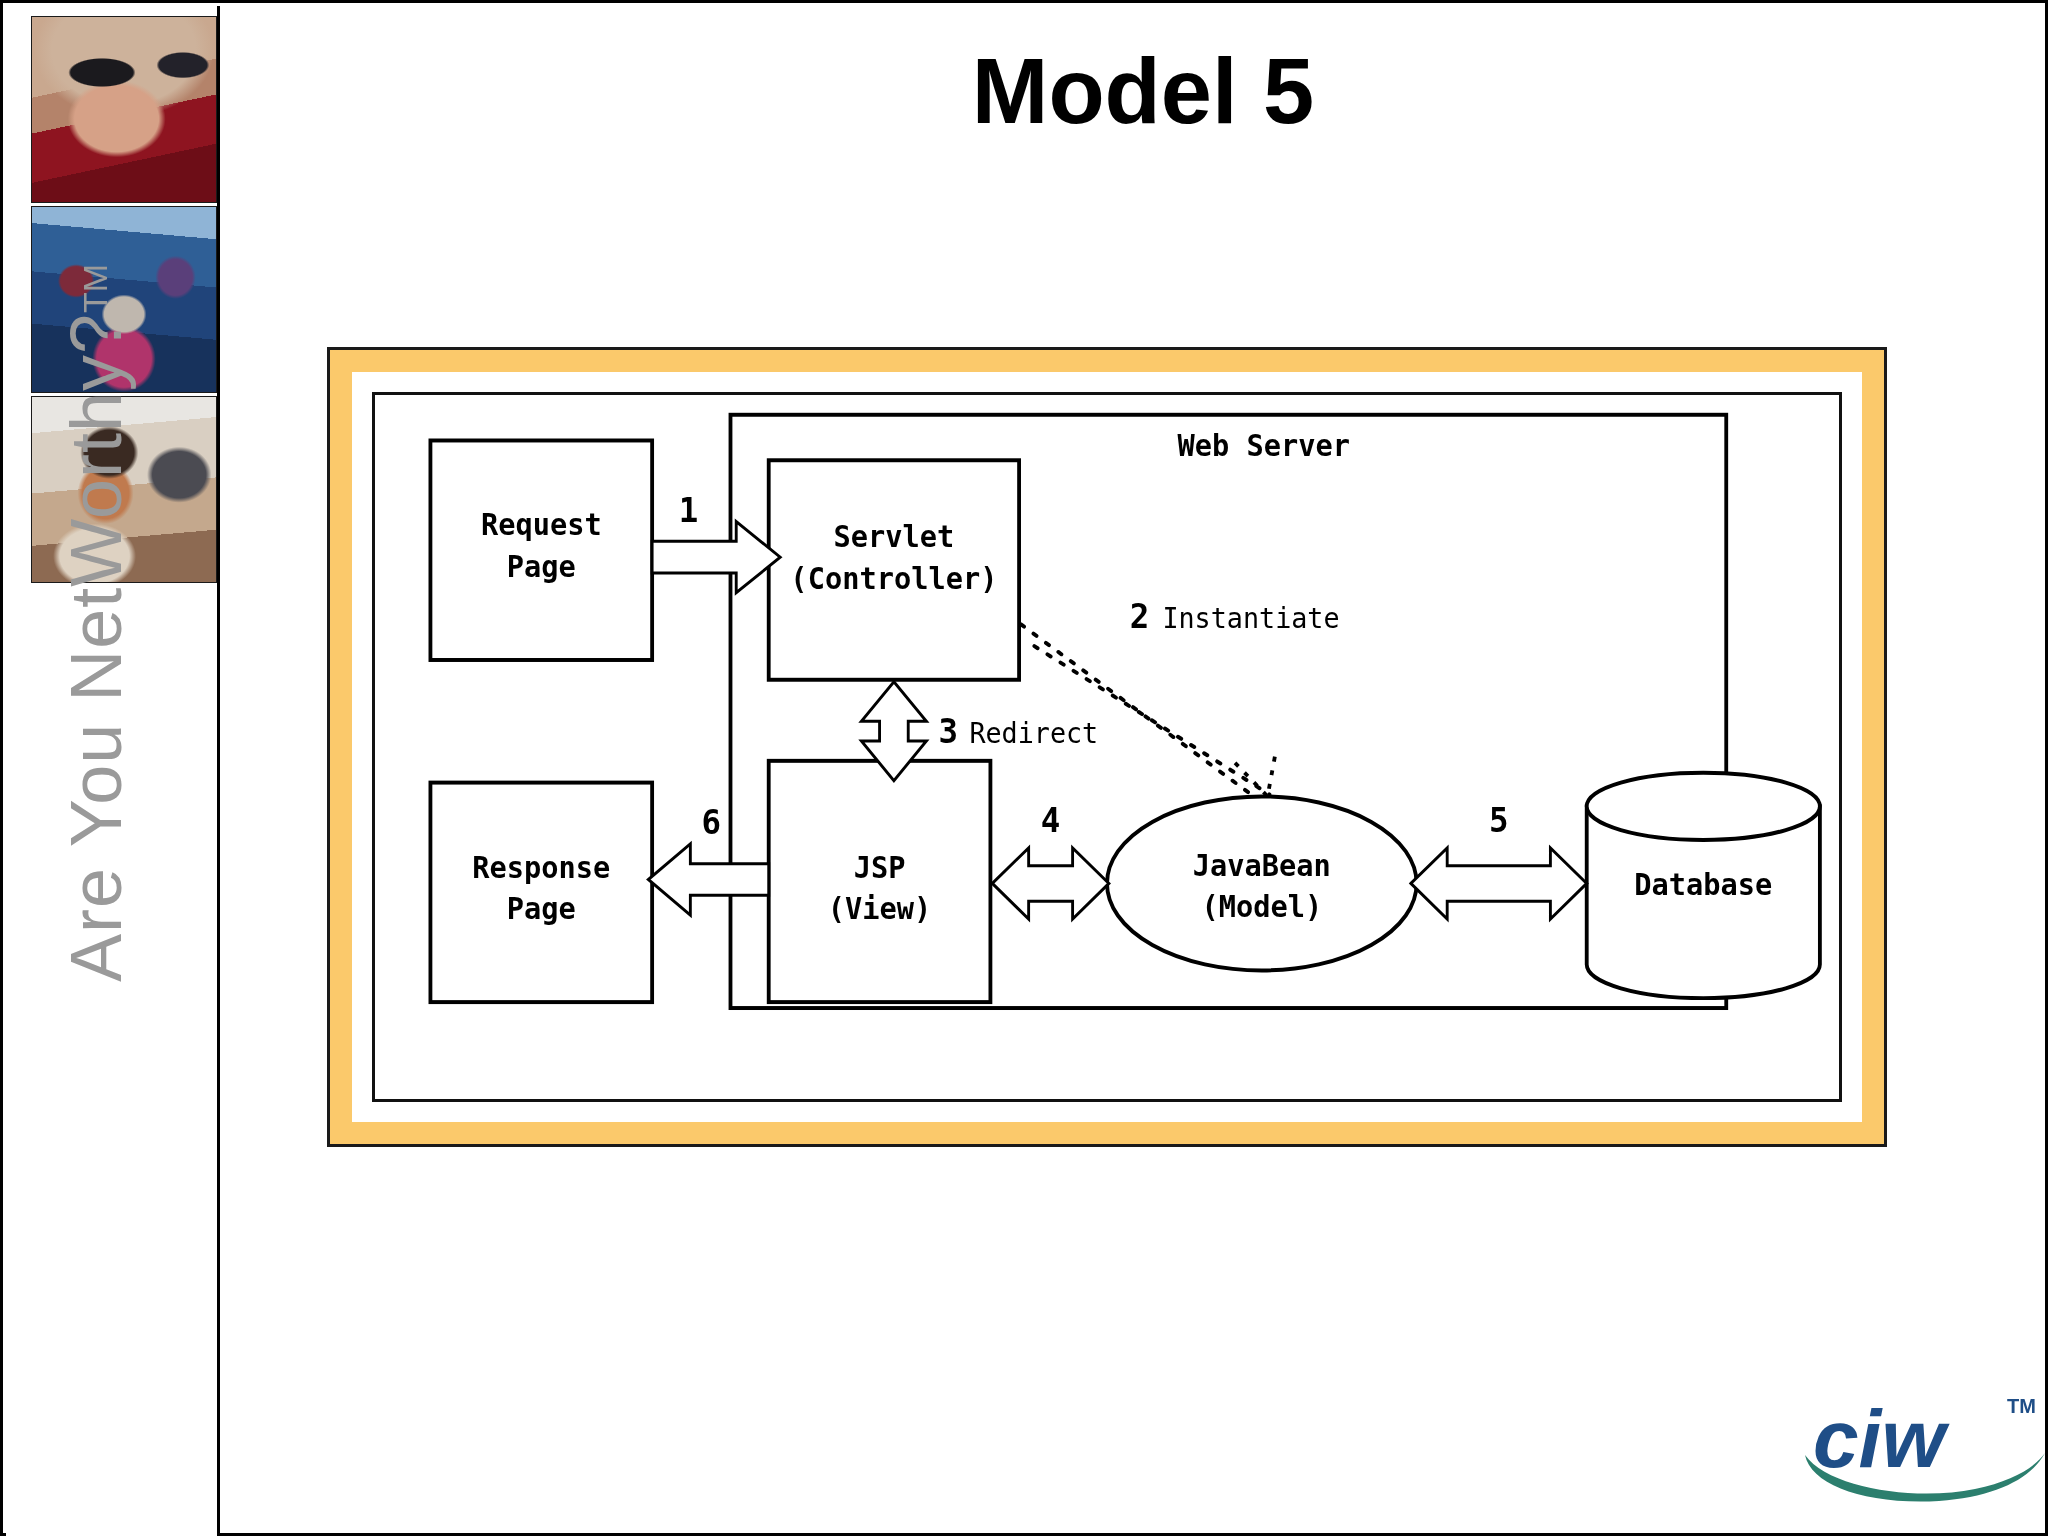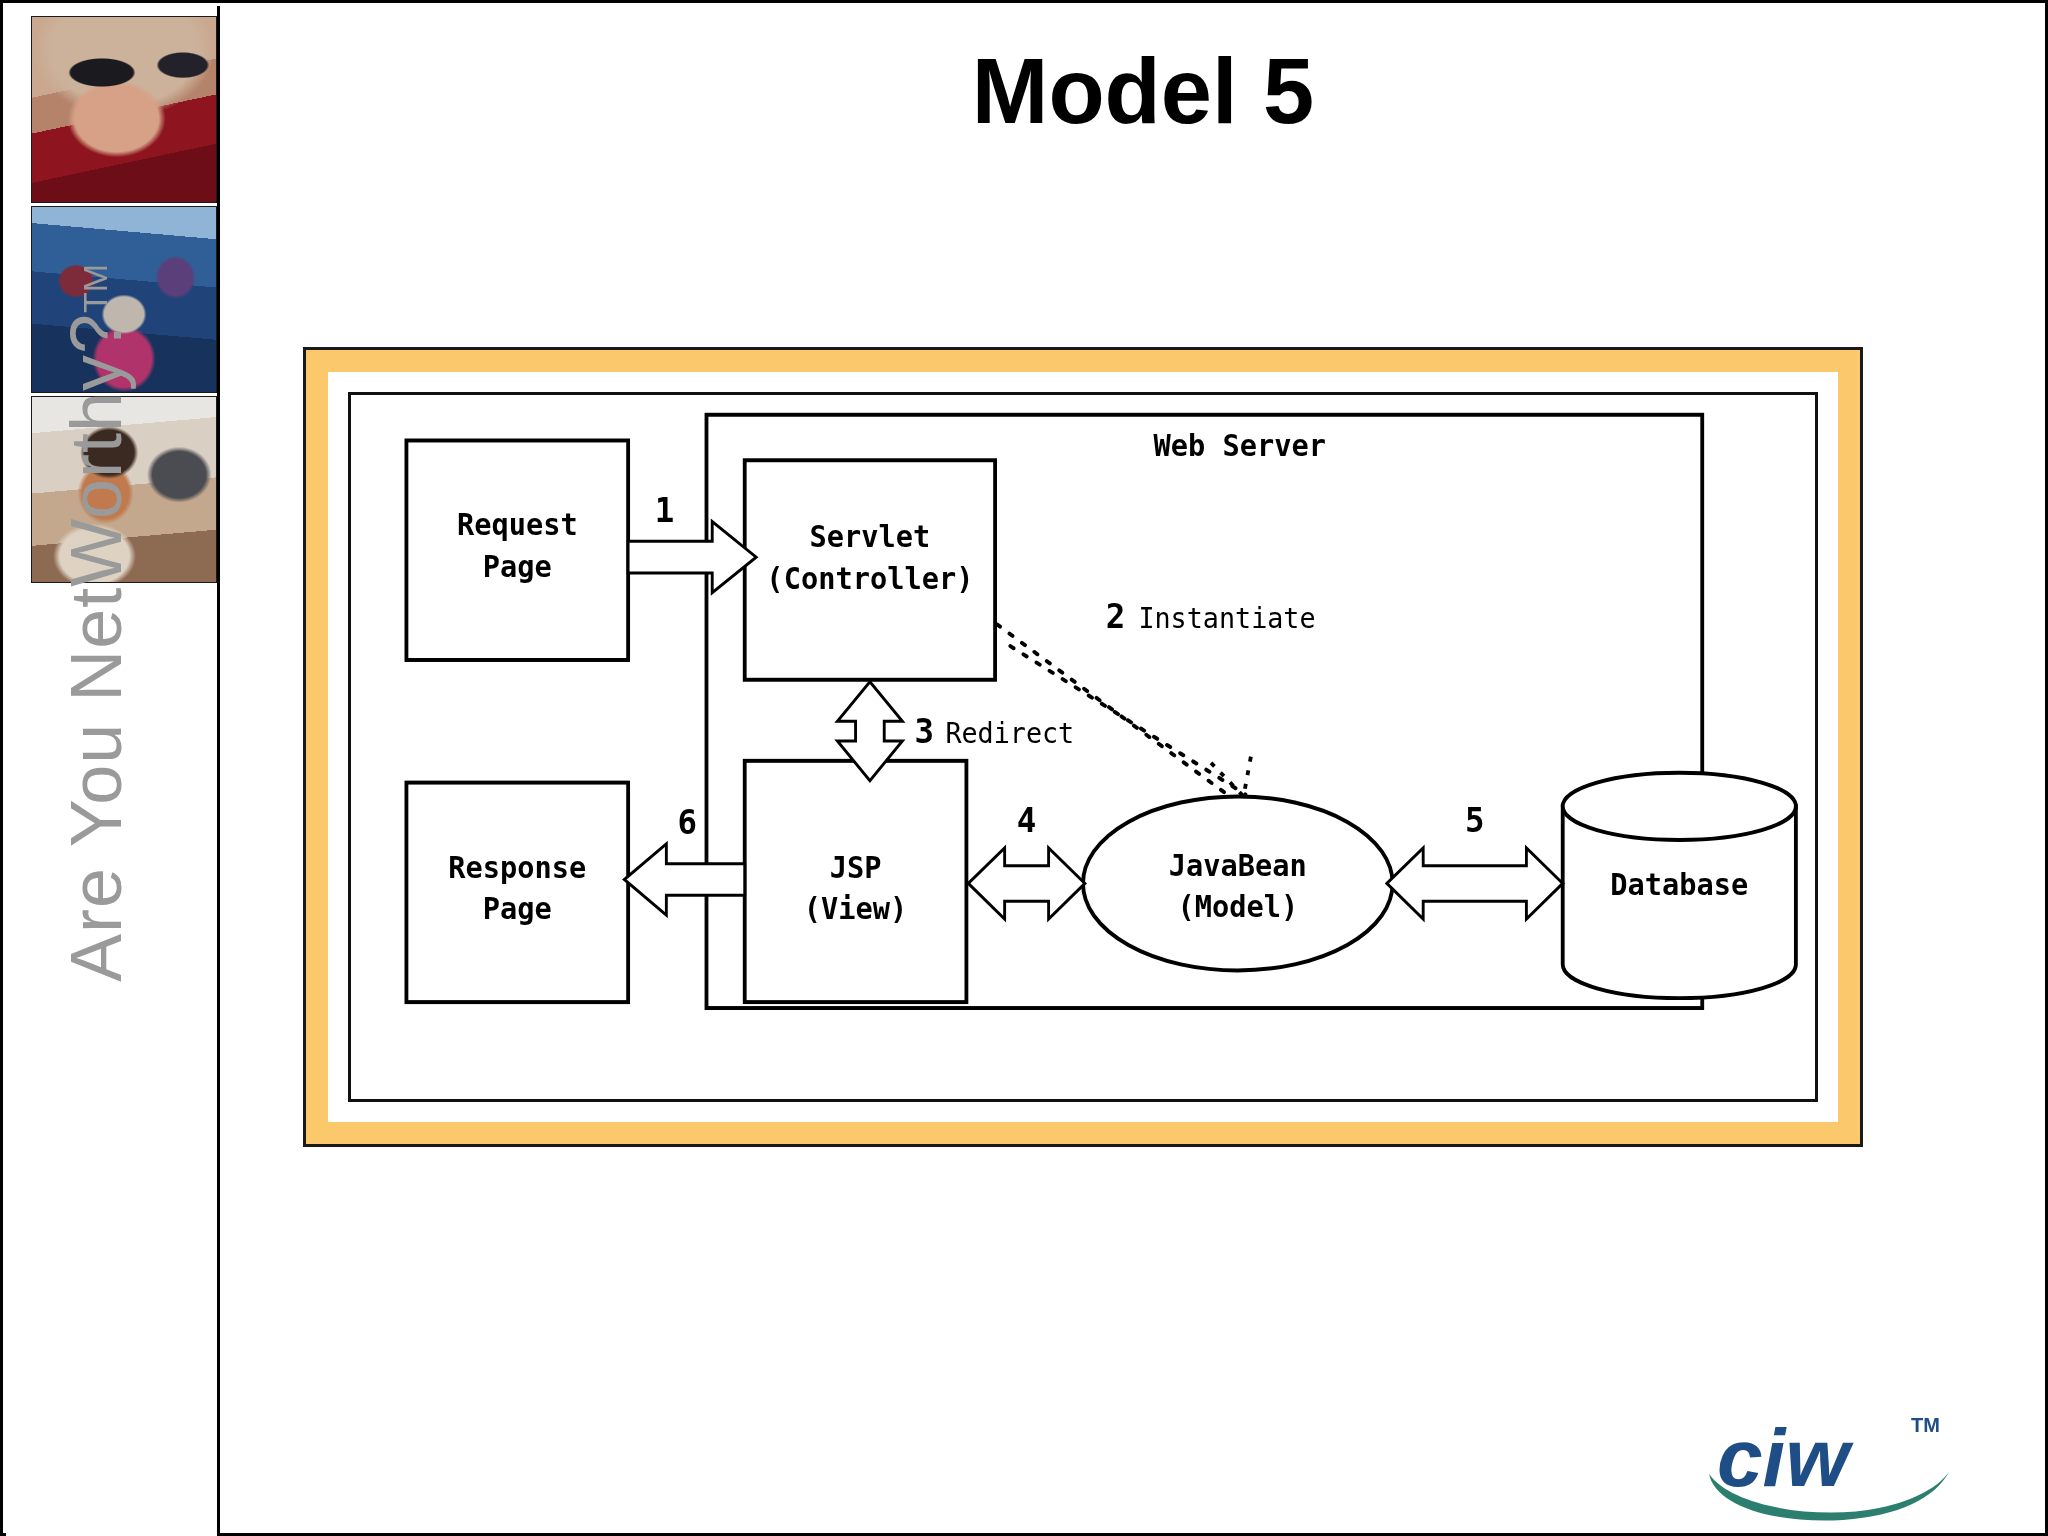--- a/index.html
+++ b/index.html
@@ -50,38 +50,38 @@
     transform:rotate(-90deg);transform-origin:center center;white-space:nowrap;}
   #sidebar-slogan .tm{font-size:34px;vertical-align:14px;letter-spacing:0;}
 
   
   #title{position:absolute;left:290px;top:40px;width:1700px;text-align:center;
     font-size:92px;font-weight:bold;line-height:1.05;color:#000;
     font-family:"Liberation Sans",sans-serif;}
   #title span{display:block;}
 
   
-  #orange-frame{position:absolute;left:300px;top:344px;width:1560px;height:800px;
+  #orange-frame{position:absolute;left:324px;top:344px;width:1560px;height:800px;
     background:#fbc96b;border:3px solid #1a1a1a;box-sizing:border-box;}
   #white-gap{position:absolute;left:22px;top:22px;right:22px;bottom:22px;
     background:#ffffff;box-sizing:border-box;}
   #outer-box{position:absolute;left:20px;top:20px;right:20px;bottom:20px;
     border:3px solid #111;background:#fff;box-sizing:border-box;}
 
   
   #diagram{position:absolute;left:0;top:0;width:100%;height:100%;}
   .dtext{font-family:"DejaVu Sans Mono","Liberation Mono",monospace;
          font-size:30px;fill:#000;font-weight:bold;text-anchor:middle;}
   .dnum{font-family:"DejaVu Sans Mono","Liberation Mono",monospace;
         font-size:34px;fill:#000;font-weight:bold;text-anchor:middle;}
   .dlbl{font-family:"DejaVu Sans Mono","Liberation Mono",monospace;
         font-size:28px;fill:#000;text-anchor:start;}
 
   
-  #ciw-logo{position:absolute;left:1700px;top:1382px;width:250px;height:120px;margin-top:19px;}
+  #ciw-logo{position:absolute;left:1796px;top:1382px;width:250px;height:120px;}
   #ciw-logo svg{width:100%;height:100%;}
 </style>
 </head>
 <body>
 
 <div id="slide">
 
   <div id="sidebar">
 
     <div class="photo" id="photo-1">

